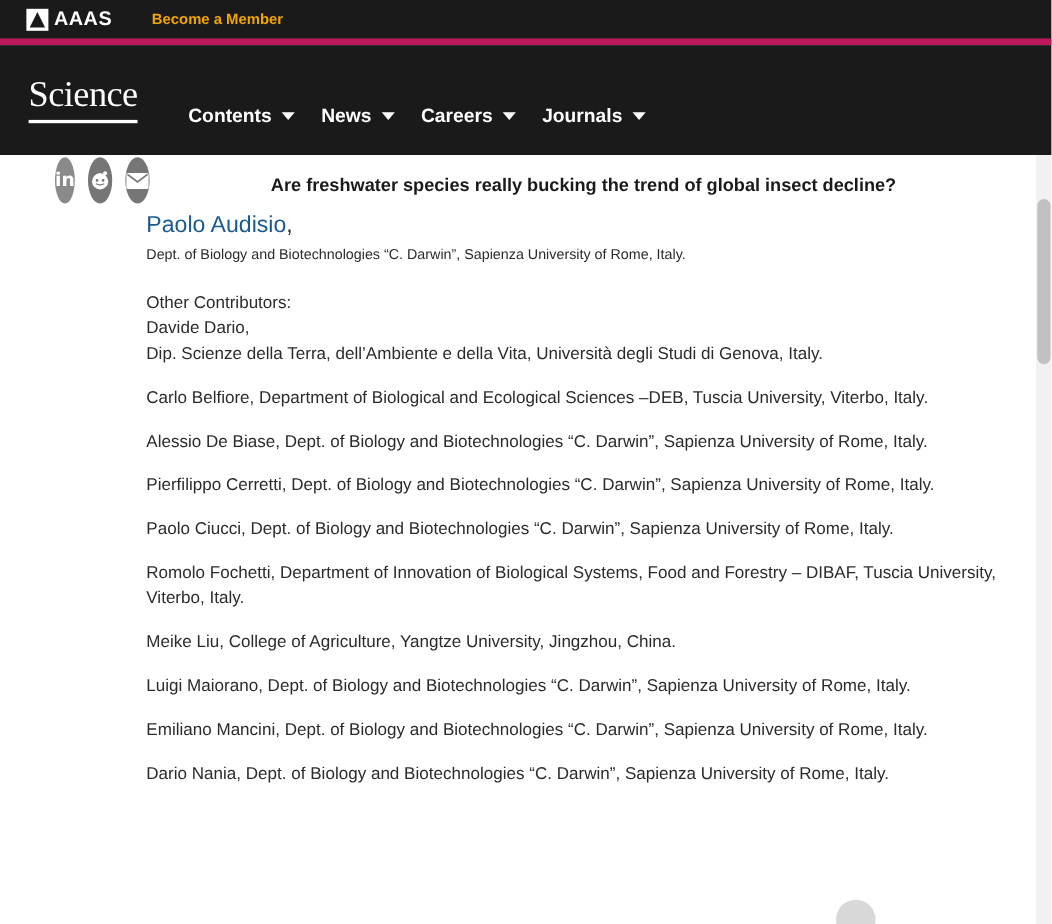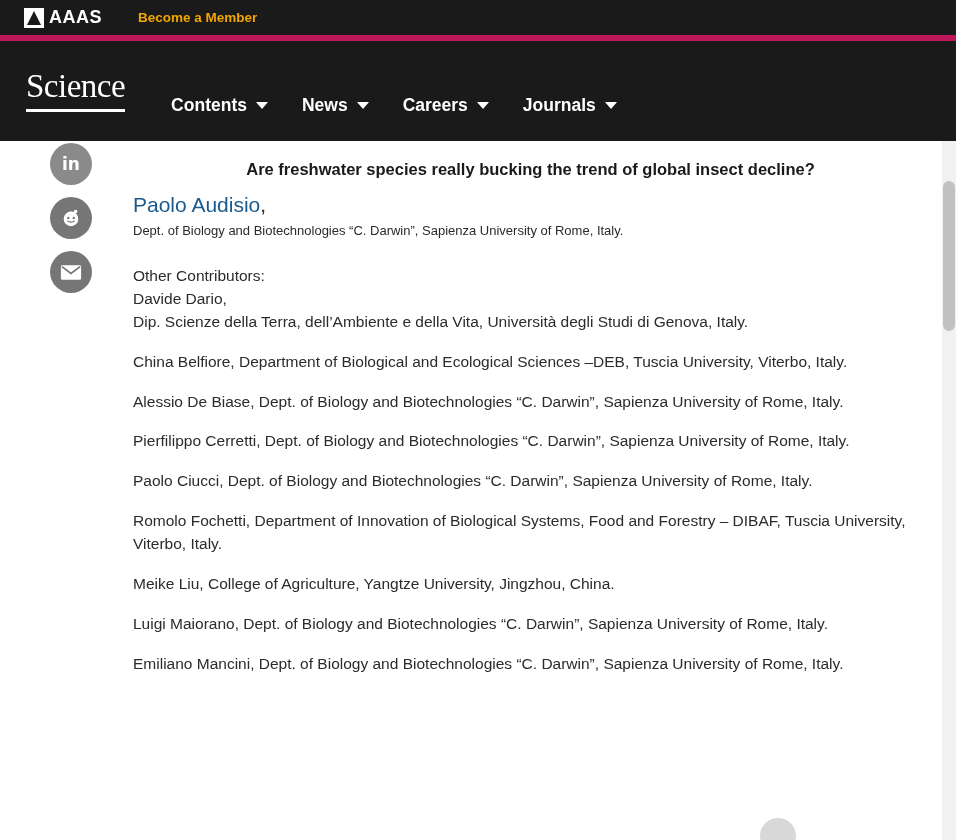--- a/index.html
+++ b/index.html
@@ -70,21 +70,21 @@
     line-height: 1;
     letter-spacing: -0.5px;
     position: relative;
     padding-bottom: 6px;
     border-bottom: 3px solid #ffffff;
     margin-right: 46px;
   }
   .nav-items {
     display: flex;
     align-items: flex-start;
-    gap: 34px;
+    gap: 24px;
     margin-top: 28px;
   }
   .nav-item {
     display: flex;
     align-items: center;
     gap: 9px;
     color: #ffffff;
     font-size: 17.5px;
     font-weight: bold;
     cursor: pointer;
@@ -103,21 +103,21 @@
     height: 699px;
     background: #ffffff;
   }
 
   .share-rail {
     position: absolute;
     left: 50px;
     top: 2px;
     width: 42px;
     display: flex;
-    flex-direction: column;
+    flex-direction: row;
     gap: 12px;
   }
   .share-btn {
     width: 42px; height: 42px;
     border-radius: 50%;
     background: #767676;
     color: #ffffff;
     display: flex;
     align-items: center;
     justify-content: center;
@@ -265,28 +265,29 @@
   <div class="content">
     <h1 class="article-title">Are freshwater species really bucking the trend of global insect decline?</h1>
 
     <p class="author-line"><a class="author-link">Paolo Audisio</a><span>,</span></p>
     <p class="affil">Dept. of Biology and Biotechnologies “C. Darwin”, Sapienza University of Rome, Italy.</p>
 
     <p class="other-head">Other Contributors:</p>
     <p class="contrib tight">Davide Dario,</p>
     <p class="contrib tight">Dip. Scienze della Terra, dell’Ambiente e della Vita, Università degli Studi di Genova, Italy.</p>
 
-    <p class="contrib">China Belfiore, Department of Biological and Ecological Sciences –DEB, Tuscia University, Viterbo, Italy.</p>
+    <p class="contrib">Carlo Belfiore, Department of Biological and Ecological Sciences –DEB, Tuscia University, Viterbo, Italy.</p>
     <p class="contrib">Alessio De Biase, Dept. of Biology and Biotechnologies “C. Darwin”, Sapienza University of Rome, Italy.</p>
     <p class="contrib">Pierfilippo Cerretti, Dept. of Biology and Biotechnologies “C. Darwin”, Sapienza University of Rome, Italy.</p>
     <p class="contrib">Paolo Ciucci, Dept. of Biology and Biotechnologies “C. Darwin”, Sapienza University of Rome, Italy.</p>
     <p class="contrib">Romolo Fochetti, Department of Innovation of Biological Systems, Food and Forestry – DIBAF, Tuscia University, Viterbo, Italy.</p>
     <p class="contrib">Meike Liu, College of Agriculture, Yangtze University, Jingzhou, China.</p>
     <p class="contrib">Luigi Maiorano, Dept. of Biology and Biotechnologies “C. Darwin”, Sapienza University of Rome, Italy.</p>
     <p class="contrib">Emiliano Mancini, Dept. of Biology and Biotechnologies “C. Darwin”, Sapienza University of Rome, Italy.</p>
+    <p class="contrib">Dario Nania, Dept. of Biology and Biotechnologies “C. Darwin”, Sapienza University of Rome, Italy.</p>
   </div>
 
   <div class="fab"></div>
 
   <div class="scrollbar-track">
     <div class="scrollbar-thumb"></div>
   </div>
 </div>
 
 </body></html>

